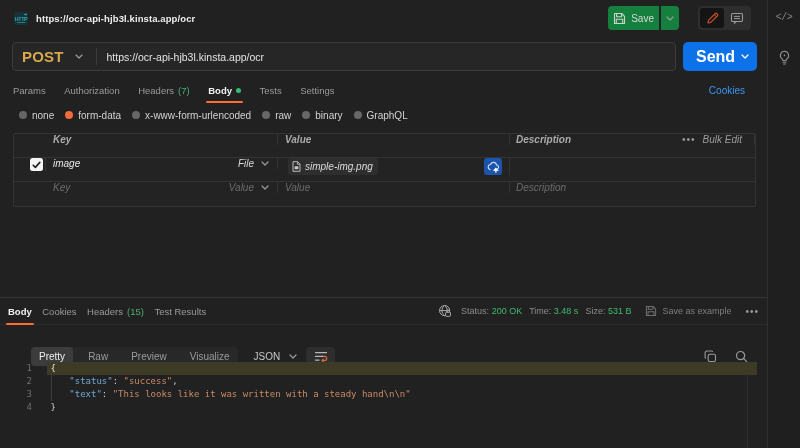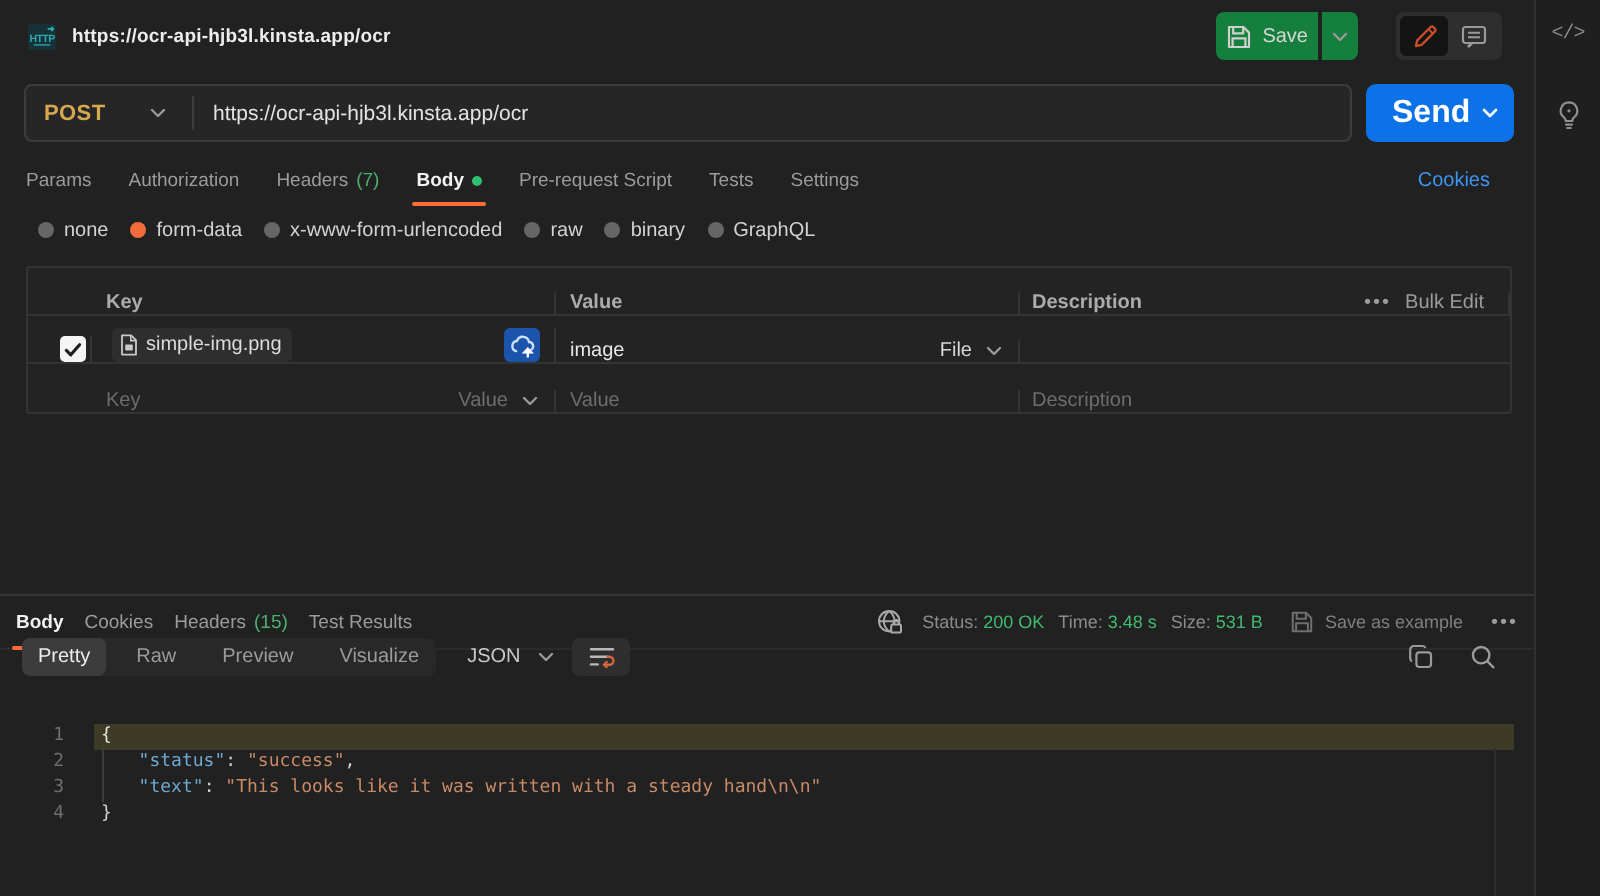--- a/index.html
+++ b/index.html
@@ -46,21 +46,21 @@
   .edit-seg.active { background:#141414; }
 
   
   .url-row { position:absolute; left:0; top:36px; width:767px; height:42px; }
   .url-box {
     position:absolute; left:12px; top:6px; width:664px; height:29px;
     background:#262626; border:1px solid #3c3c3c; border-radius:4px;
     display:flex; align-items:center;
   }
   .method { width:70px; display:flex; align-items:center; justify-content:space-between; padding-left:9px; flex:none; }
-  .method-label { font-size:11px; font-weight:bold; color:#d7a94e; letter-spacing:0.2px; }
+  .method-label { font-size:15px; font-weight:bold; color:#d7a94e; letter-spacing:0.2px; }
   .url-divider { width:1px; height:17px; background:#3c3c3c; margin-left:12.5px; margin-right:10px; flex:none; }
   .url-text { font-size:10.5px; color:#e3e3e3; }
   .send-btn {
     position:absolute; left:683px; top:6px; width:74px; height:29px;
     background:#0d72e8; border-radius:5px; display:flex; align-items:center;
     color:#fff;
   }
   .send-label { font-size:16px; font-weight:bold; margin-left:13px; }
   .send-caret { margin-left:auto; margin-right:8px; }
 
@@ -89,21 +89,21 @@
   .radio.first { margin-left:19px; }
   .radio .disc { width:8px; height:8px; border-radius:50%; background:#666666; }
   .radio.sel .disc { background:#f26b3a; }
 
   
   .kv-table {
     position:absolute; left:13px; top:133px; width:743px;
     border:1px solid #343434; border-radius:2px; background:#232323;
     font-size:10px;
   }
-  .kv-row { display:flex; height:24px; align-items:flex-end; border-bottom:1px solid #343434; }
+  .kv-row { display:flex; height:24px; align-items:flex-start; border-bottom:1px solid #343434;font-style:italic; }
   .kv-row:last-child { border-bottom:none; }
   .kv-cell { border-right:1px solid #343434; display:flex; align-items:center; }
   .kv-cell:last-child { border-right:none; }
   .c-check { width:32px; justify-content:flex-start; padding-left:16px; }
   .c-key { width:232px; padding-left:7px; position:relative; }
   .c-val { width:232px; padding-left:7px; position:relative; }
   .c-desc { flex:1; padding-left:6px; }
   .kv-head { color:#ababab; font-size:10px; font-weight:bold; }
   .kv-head .kv-cell { border-right:1px solid #343434; }
   .bulk { margin-left:auto; display:flex; align-items:center; gap:7px; padding-right:12px; color:#9b9b9b; font-weight:normal; }
@@ -140,22 +140,22 @@
   .resp-tabs .rtab { margin-left:10.5px; height:27px; font-size:9.5px; }
   .resp-tabs .rtab:first-child { margin-left:8px; }
   .resp-meta { margin-left:auto; display:flex; align-items:center; font-size:9px; color:#8b8b8b; margin-right:4px; }
   .meta-pair { margin-right:7px; }
   .meta-pair b { font-weight:normal; color:#3fba6f; }
   .save-example { display:flex; align-items:center; gap:5px; color:#7f7f7f; margin-left:7px; margin-right:14px; font-size:9px; }
   .meta-dots { color:#9b9b9b; letter-spacing:1px; font-size:10px; margin-right:4px; }
 
   
   .resp-toolbar {
-    position:absolute; left:0; top:312px; width:767px; height:32px;
-    display:flex; align-items:center; font-size:10px; color:#9b9b9b;
+    position:absolute; left:0; top:340px; width:767px; height:32px;
+    display:flex; align-items:center; font-size:10px; color:#9b9b9b;padding-left:20px;
   }
   .fmt-group { display:flex; align-items:center; background:#282828; border-radius:4px; margin-left:11px; height:19px; }
   .fmt { padding:0 8px; margin-right:7px; height:19px; display:flex; align-items:center; border-radius:4px; }
   .fmt:last-child { margin-right:0; }
   .fmt.active { background:#3c3c3c; color:#ececec; }
   .lang-dd { display:flex; align-items:center; gap:9px; margin-left:16px; color:#c9c9c9; }
   .wrap-btn { margin-left:9px; width:29px; height:19px; background:#2e2e2e; border-radius:4px; display:flex; align-items:center; justify-content:center; }
   .tb-right { margin-left:auto; display:flex; align-items:center; gap:18px; margin-right:19px; color:#9b9b9b; }
 
   
@@ -261,23 +261,20 @@
         </div>
       <div class="rtab">
           <span>Headers</span>
           <span class="cnt">(7)</span>
         </div>
       <div class="rtab active">
           <span>Body</span>
           <span class="grn-dot"></span>
         </div>
       <div class="rtab">
-          <span>Pre-request Script</span>
-        </div>
-      <div class="rtab">
           <span>Tests</span>
         </div>
       <div class="rtab">
           <span>Settings</span>
         </div>
       <div class="cookies-link">Cookies</div>
     </div>
 
     <div class="radio-row">
       <div class="radio first">
@@ -323,49 +320,49 @@
           </div>
         </div>
       </div>
       <div class="kv-row">
         <div class="kv-cell c-check">
           <span class="checkbox">
               <svg width="9" height="8" viewBox="0 0 9 8" fill="none" stroke="#1f1f1f" stroke-width="1.6" stroke-linecap="round" stroke-linejoin="round">
                 <path d="M1.2 4.2 l2.2 2.2 L7.8 1.4"></path>
               </svg>
             </span>
+        </div>
+        <div class="kv-cell c-key">
+          <span>image</span>
+          <div class="type-dd">
+            <span>File</span>
+            <span>
+                <svg width="8" height="5" viewBox="0 0 8 5" fill="none" stroke="#9a9a9a" stroke-width="1.2" stroke-linecap="round" stroke-linejoin="round">
+                  <path d="M1 1 l3 3 l3 -3"></path>
+                </svg>
+              </span>
+          </div>
         </div>
         <div class="kv-cell c-val">
           <span class="file-chip">
             <span>
                 <svg width="9" height="11" viewBox="0 0 9 11" fill="none" stroke="#c9c9c9" stroke-width="0.9">
                   <path d="M1 0.7 h4.6 L8 3.1 v7.2 h-7 z" stroke-linejoin="round"></path>
                   <path d="M5.4 0.8 v2.5 h2.4" stroke-width="0.8"></path>
                   <rect x="2.6" y="5.2" width="3.8" height="3" rx="0.4" fill="#c9c9c9" stroke="none"></rect>
                 </svg>
               </span>
             <span>simple-img.png</span>
           </span>
           <span class="upload-btn">
               <svg width="13" height="12" viewBox="0 0 13 12" fill="none">
                 <path d="M3.1 8.6 a2.6 2.6 0 0 1 0.4 -5.1 a3.1 3.1 0 0 1 6 0.5 a2.1 2.1 0 0 1 1.2 3.8" stroke="#cfe0fa" stroke-width="1.15" stroke-linecap="round"></path>
                 <path d="M8.9 11.2 v-3 M8.9 7.4 l-1.7 1.8 h3.4 z" stroke="#ffffff" stroke-width="1.2" fill="#ffffff" stroke-linecap="round"></path>
               </svg>
             </span>
-        </div>
-        <div class="kv-cell c-key">
-          <span>image</span>
-          <div class="type-dd">
-            <span>File</span>
-            <span>
-                <svg width="8" height="5" viewBox="0 0 8 5" fill="none" stroke="#9a9a9a" stroke-width="1.2" stroke-linecap="round" stroke-linejoin="round">
-                  <path d="M1 1 l3 3 l3 -3"></path>
-                </svg>
-              </span>
-          </div>
         </div>
         <div class="kv-cell c-desc"></div>
       </div>
       <div class="kv-row row-empty">
         <div class="kv-cell c-check"></div>
         <div class="kv-cell c-key">
           <span class="ph">Key</span>
           <div class="type-dd">
             <span>Value</span>
             <span>

